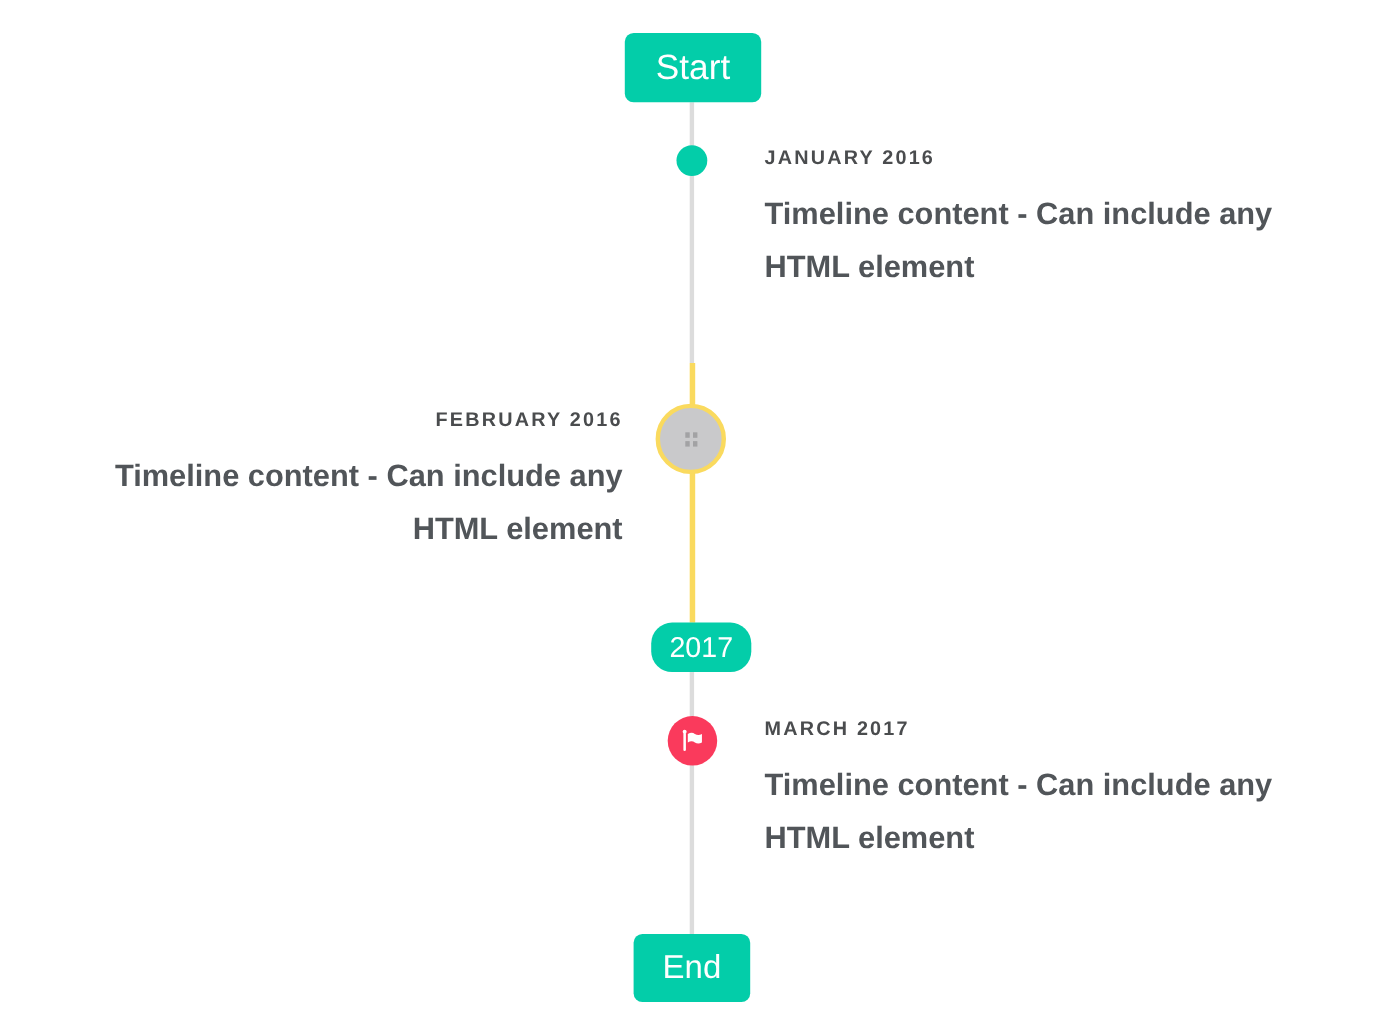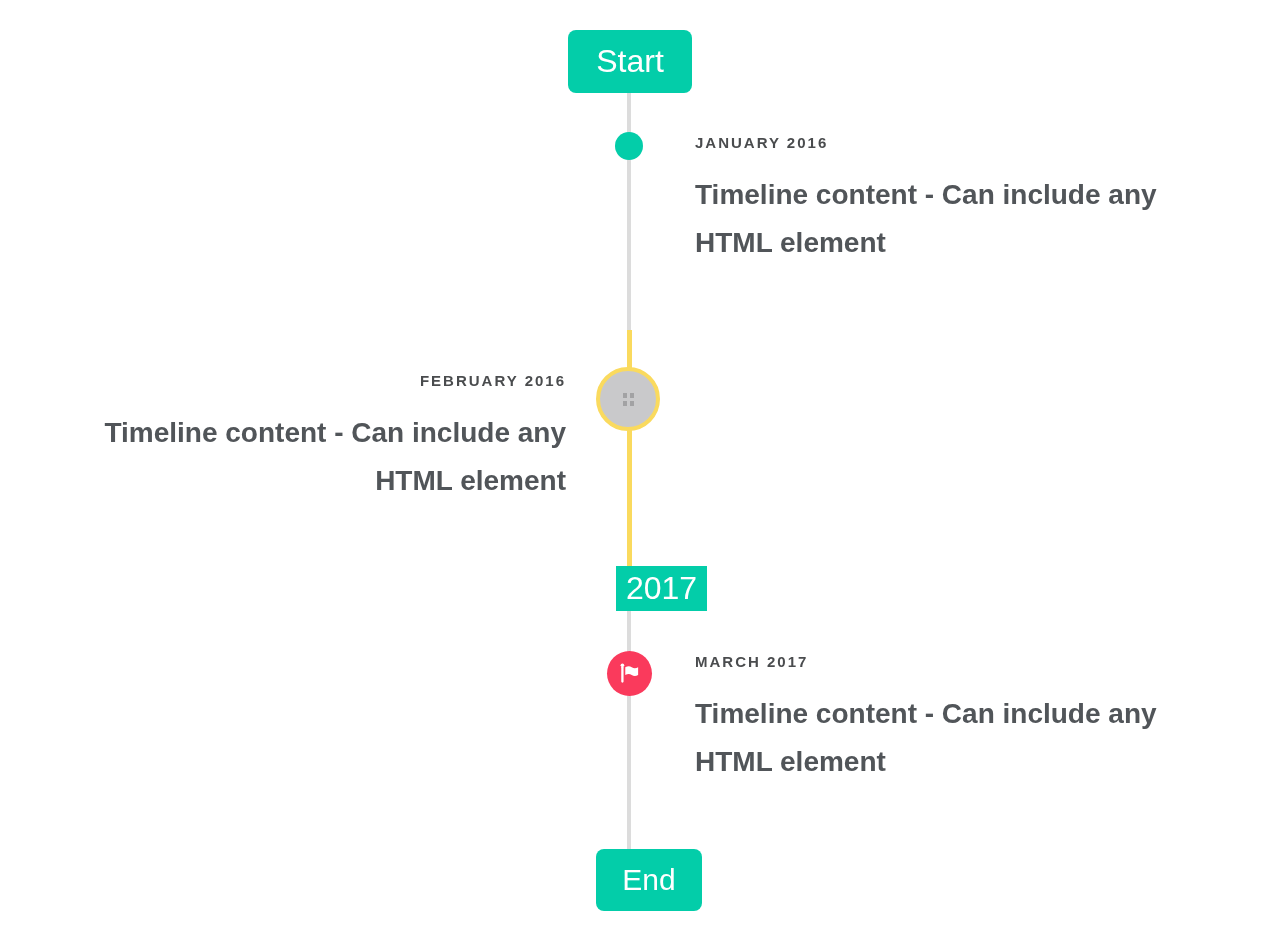--- a/index.html
+++ b/index.html
@@ -40,22 +40,22 @@
   .badge {
     position:absolute;
     display:flex;
     align-items:center;
     justify-content:center;
     background:var(--accent-teal);
     color:#ffffff;
     z-index:3;
   }
   .badge-start { left:568px; top:30px;  width:124px; height:63px; border-radius:8px; font-size:32px; }
-  .badge-year  { left:616px; top:566px; width:91px;  height:45px; border-radius:0; font-size:32px; }
-  .badge-end   { left:596px; top:849px; width:106px; height:62px; border-radius:8px; font-size:30px; }
+  .badge-year  { left:592px; top:566px; width:91px;  height:45px; border-radius:19px; font-size:26px; }
+  .badge-end   { left:576px; top:849px; width:106px; height:62px; border-radius:8px; font-size:30px; }
 
   
   .marker {
     position:absolute;
     border-radius:50%;
     z-index:2;
     display:flex;
     align-items:center;
     justify-content:center;
   }
@@ -96,21 +96,21 @@
     width:525px;
     z-index:2;
   }
   .event.side-right { left:695px; text-align:left; }
   .event.side-left  { right:702px; text-align:right; }
   .ev-jan { top:133px; }
   .ev-feb { top:371px; }
   .ev-mar { top:652px; }
 
   .event-date {
-    font-size:15px;
+    font-size:18px;
     font-weight:700;
     letter-spacing:2px;
     color:var(--heading-text);
     height:20px;
     line-height:20px;
     margin-bottom:18px;
   }
   .event-content {
     font-size:28px;
     font-weight:700;

